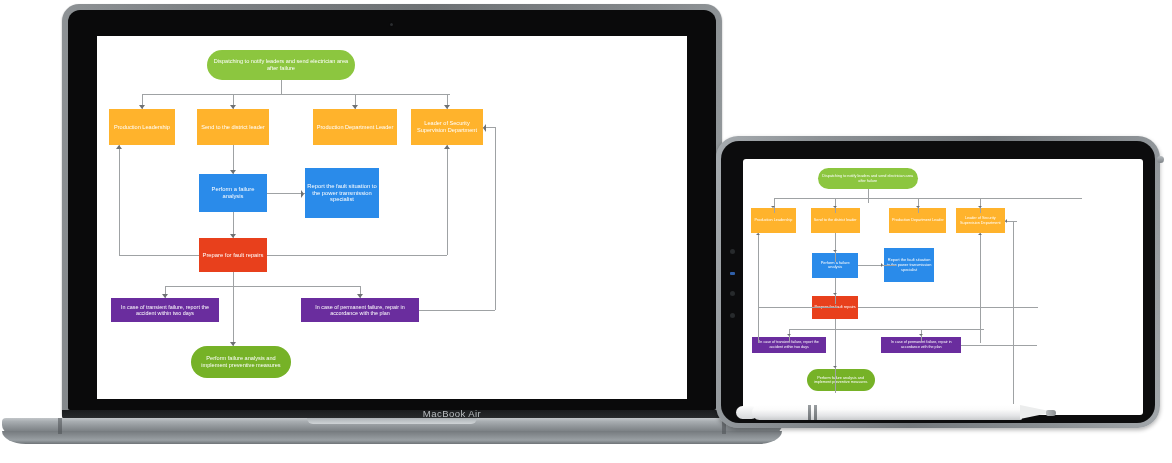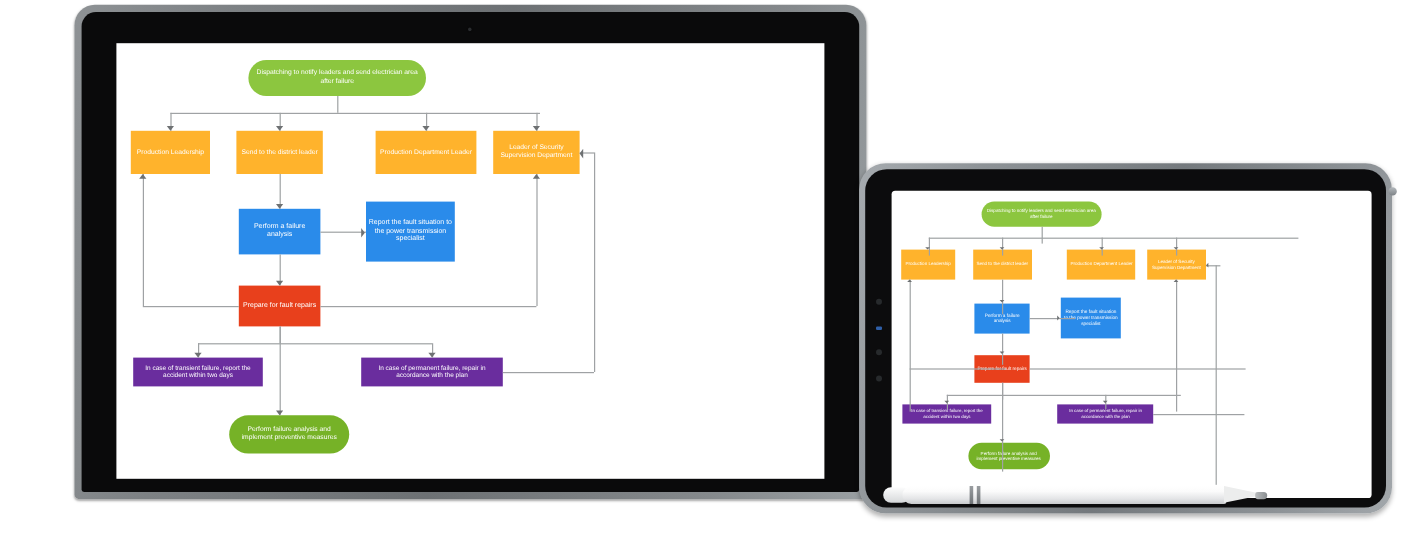--- a/index.html
+++ b/index.html
@@ -165,20 +165,30 @@
               <div class="edge" style="left: 322px; top: 274px; width: 76px; height: 0.8px;"></div>
               <div class="edge" style="left: 398px; top: 91px; width: 0.8px; height: 183px;"></div>
               <div class="edge" style="left: 386px; top: 91px; width: 12px; height: 0.8px;"></div>
               <div class="arrow ar-left" style="border-width: 4px 3px; left: 386px; top: 88px;"></div>
             </div>
 
         </div>
       </div>
     </div>
 
+    <div class="laptop-base">
+      <div class="base-top">
+        <div class="base-label">MacBook Air</div>
+      </div>
+      <div class="base-slab"></div>
+      <div class="base-notch"></div>
+      <div class="base-lip"></div>
+      <div class="foot" style="left:56px"></div>
+      <div class="foot" style="left:720px"></div>
+    </div>
   </div>
 
   <div class="tablet">
     <div class="tablet-shell">
       <div class="tablet-btn"></div>
       <div class="tablet-bezel">
         <div class="connector-dot" style="top:108px"></div>
         <div class="connector-bar" style="top:131px"></div>
         <div class="connector-dot" style="top:150px"></div>
         <div class="connector-dot" style="top:172px"></div>

